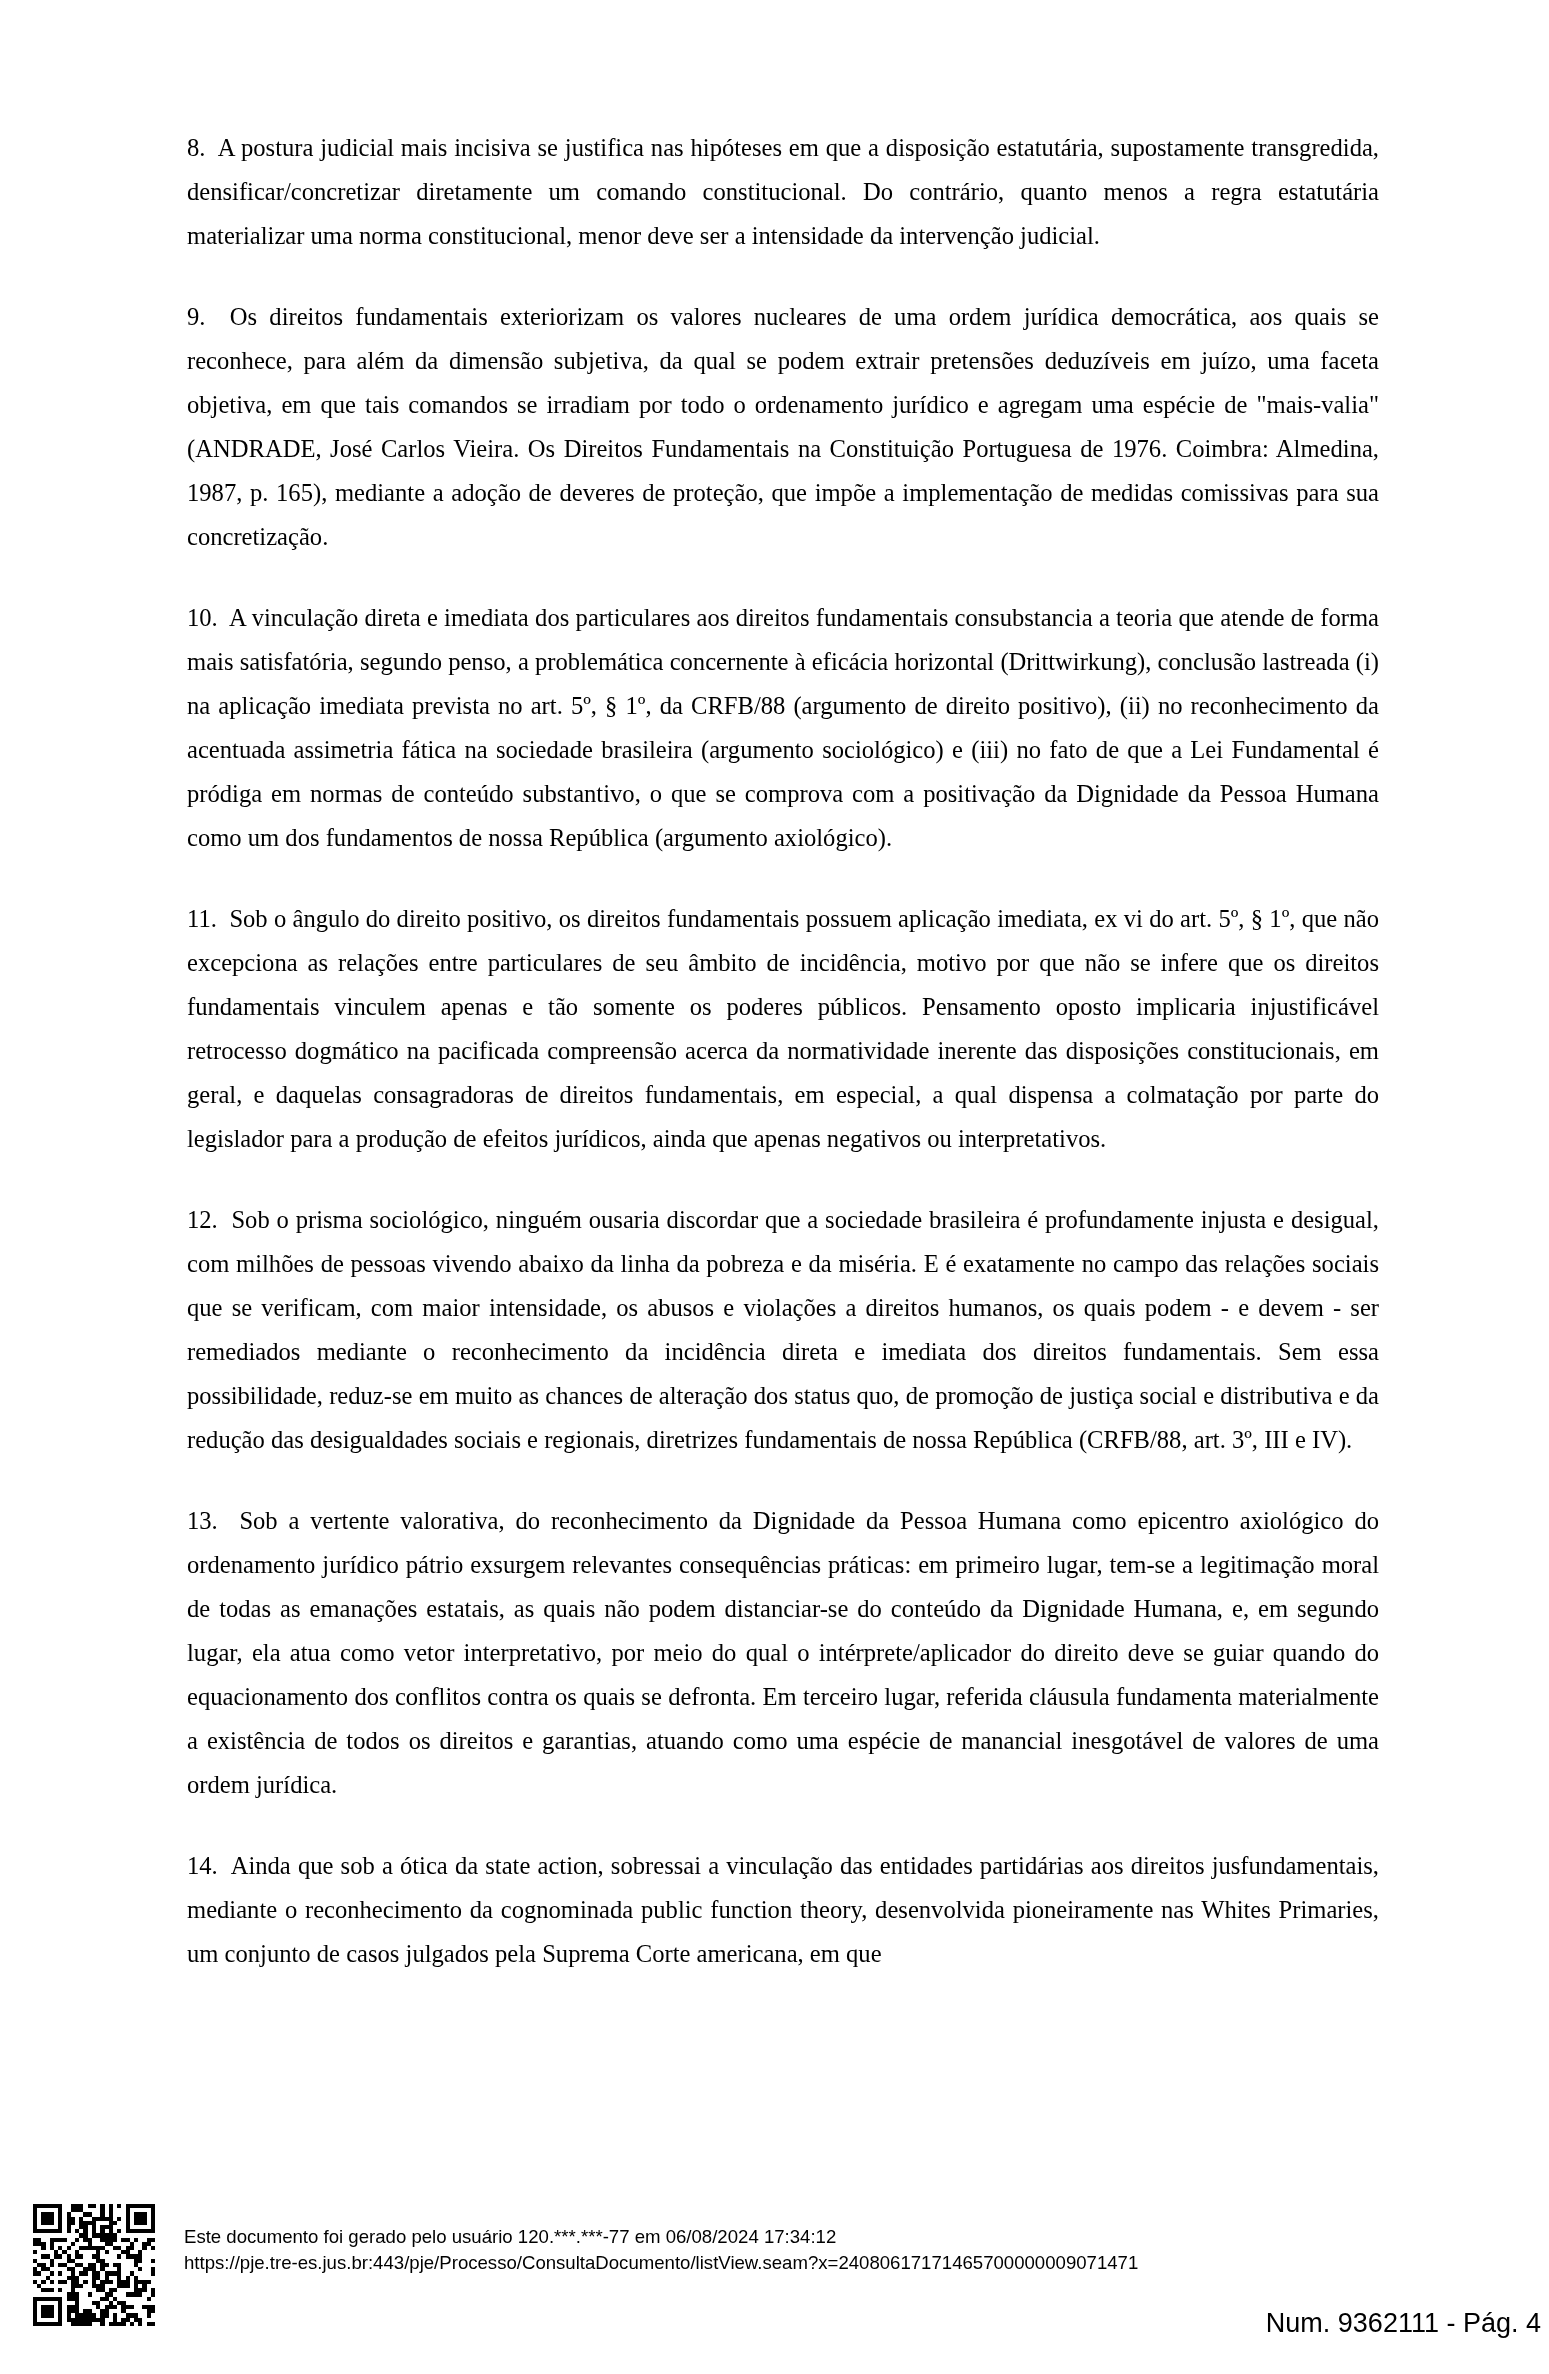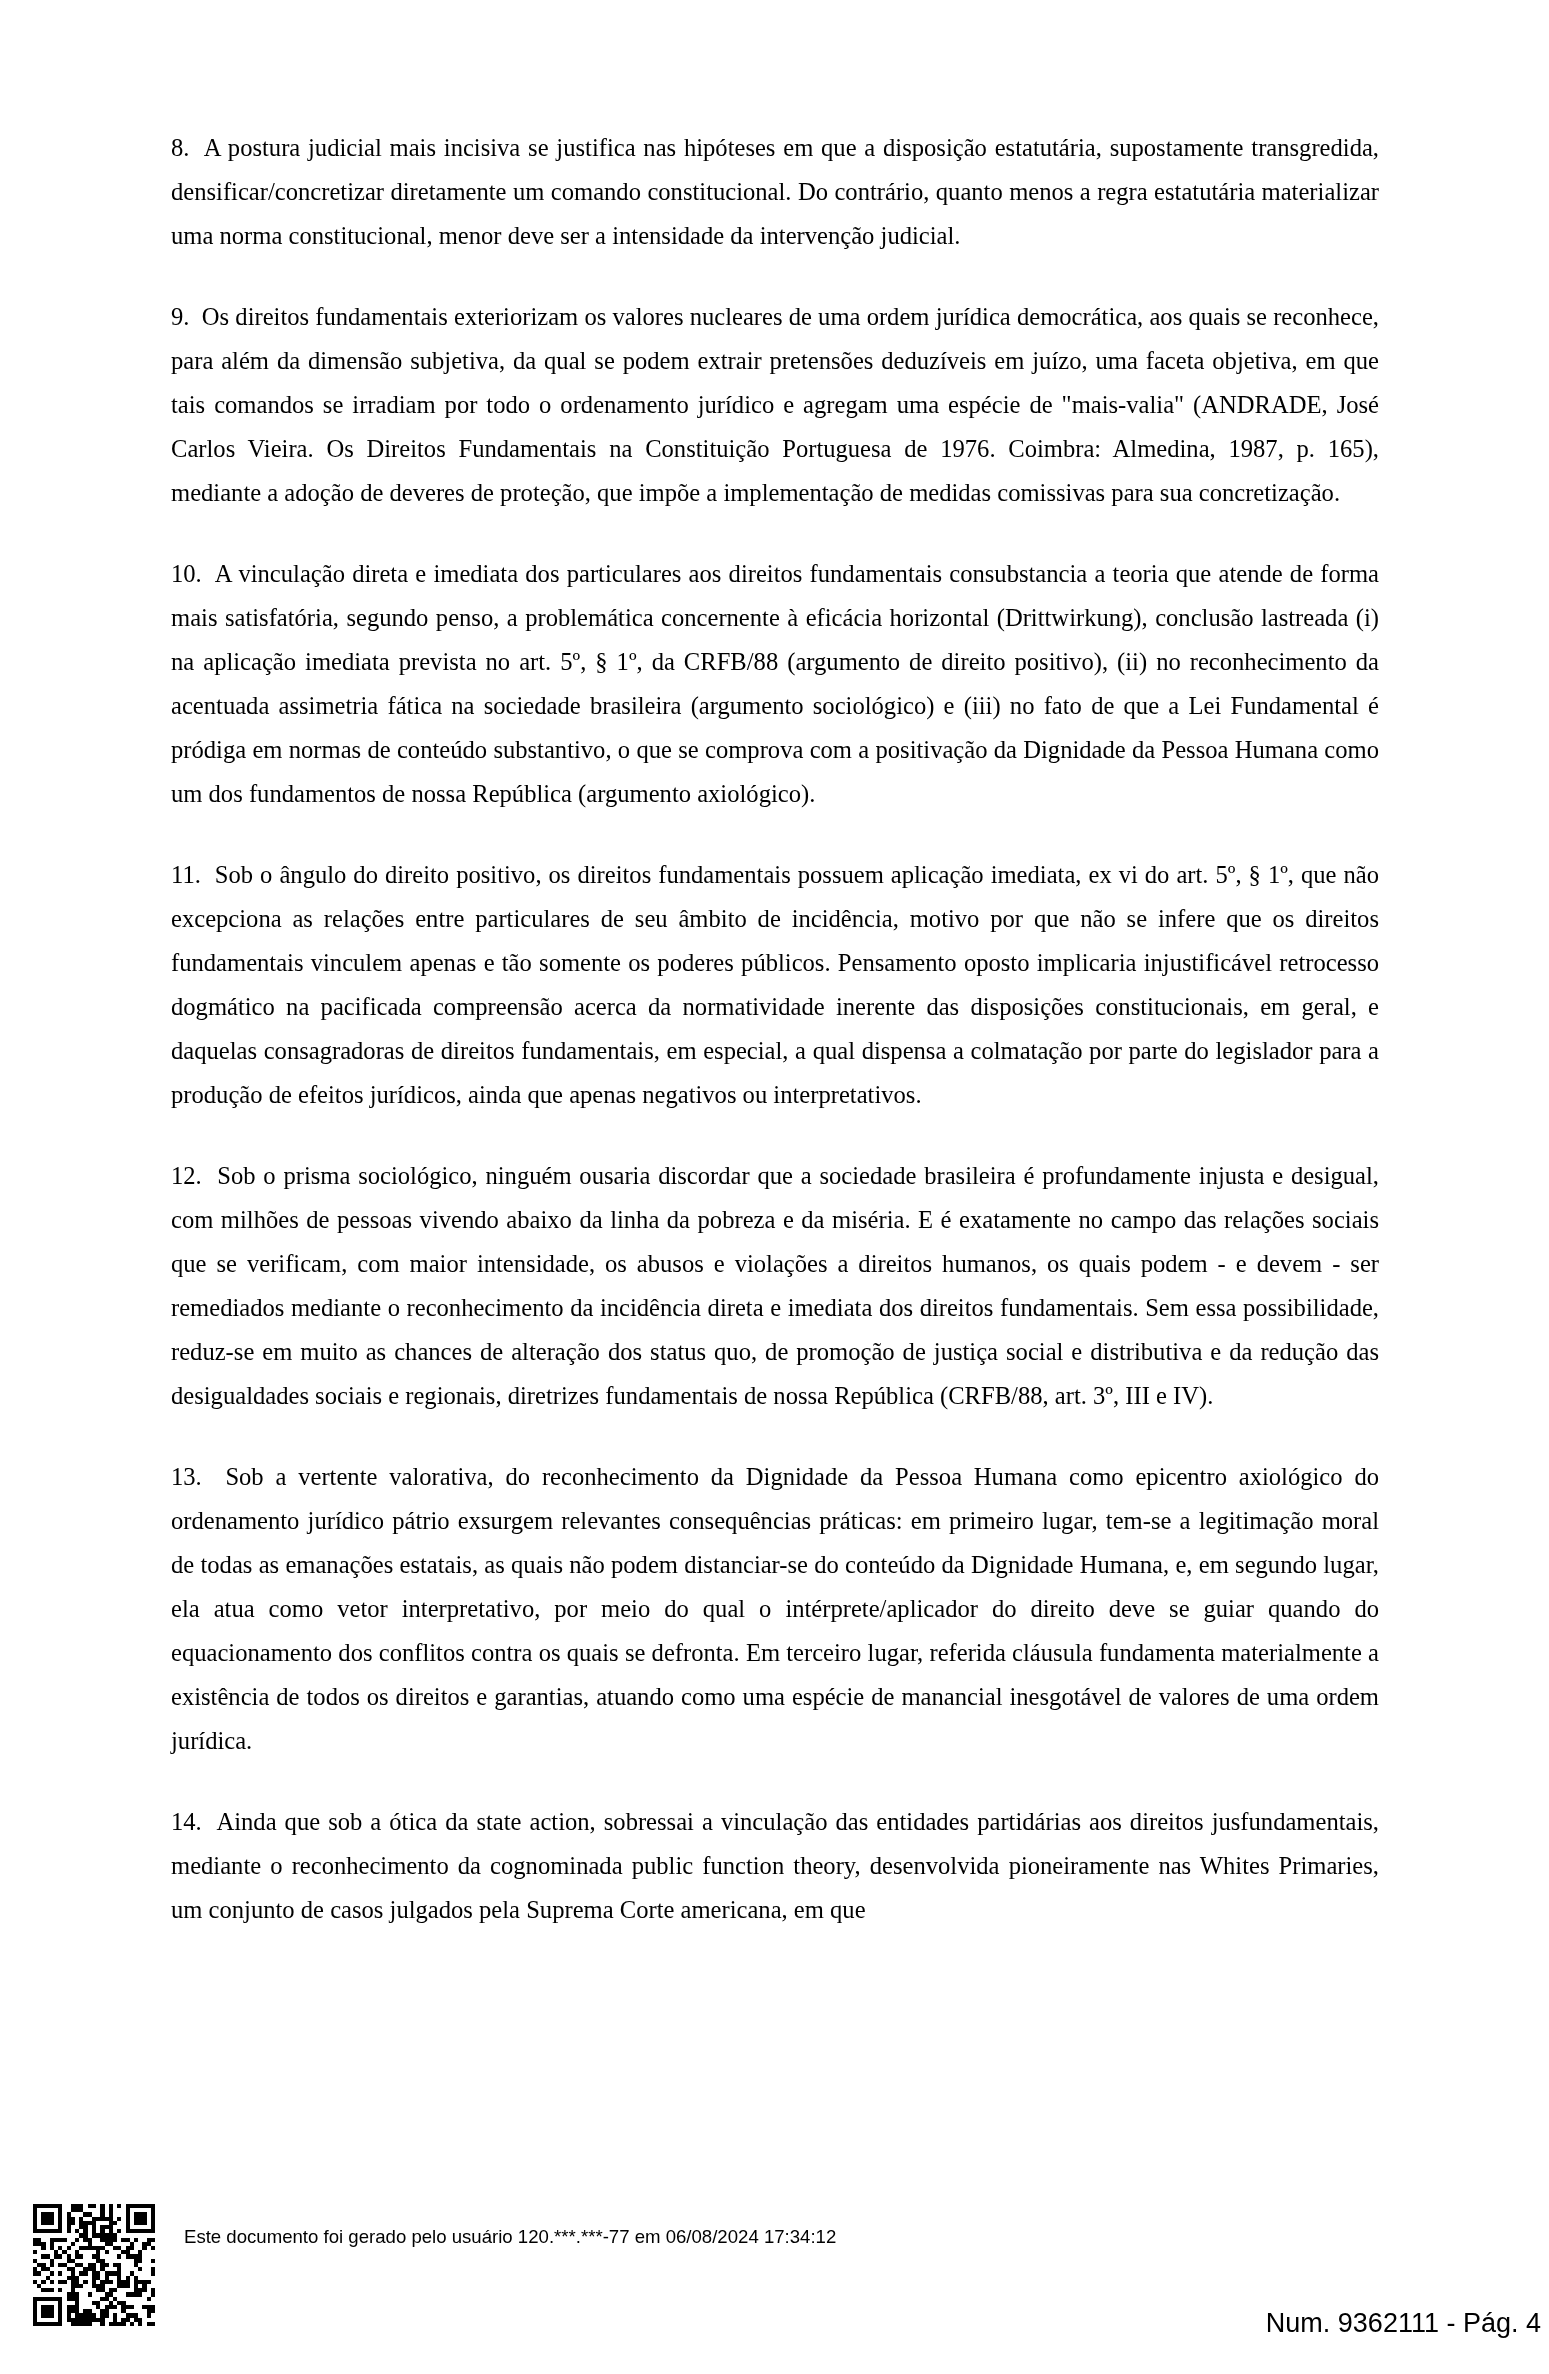--- a/index.html
+++ b/index.html
@@ -20,21 +20,21 @@
     inset: 0;
     background: #ffffff;
   }
   .body-text {
     position: absolute;
     left: 171px;
     top: 126px;
     width: 1208px;
   }
   .body-text p {
-    margin: 0 0 37px 0;
+    margin: 0 0 37px 16px;
     font-size: 24.6px;
     line-height: 44px;
     text-align: justify;
     color: #000000;
   }
   .body-text p:last-child {
     margin-bottom: 0;
   }
   .doc-footer {
     position: absolute;
@@ -418,18 +418,19 @@
           <rect x="20" y="28" width="1" height="1" fill="#000"></rect>
           <rect x="21" y="28" width="1" height="1" fill="#000"></rect>
           <rect x="23" y="28" width="1" height="1" fill="#000"></rect>
           <rect x="25" y="28" width="1" height="1" fill="#000"></rect>
           <rect x="27" y="28" width="1" height="1" fill="#000"></rect>
           <rect x="28" y="28" width="1" height="1" fill="#000"></rect>
         </svg>
     </div>
     <div class="footer-meta">
       <div>Este documento foi gerado pelo usuário 120.***.***-77 em 06/08/2024 17:34:12</div>
+      <div>https://pje.tre-es.jus.br:443/pje/Processo/ConsultaDocumento/listView.seam?x=24080617171465700000009071471</div>
     </div>
     <div class="page-label">Num. 9362111 - Pág. 4</div>
   </footer>
 
 </main>
 
 
 </body></html>

